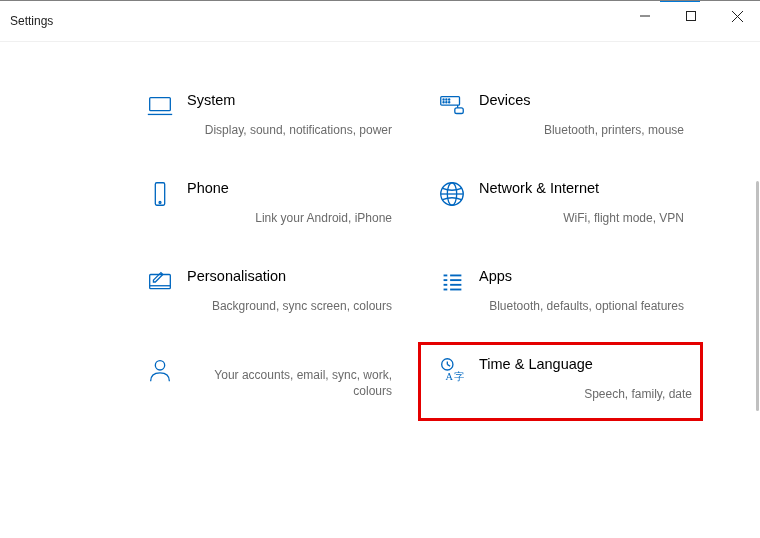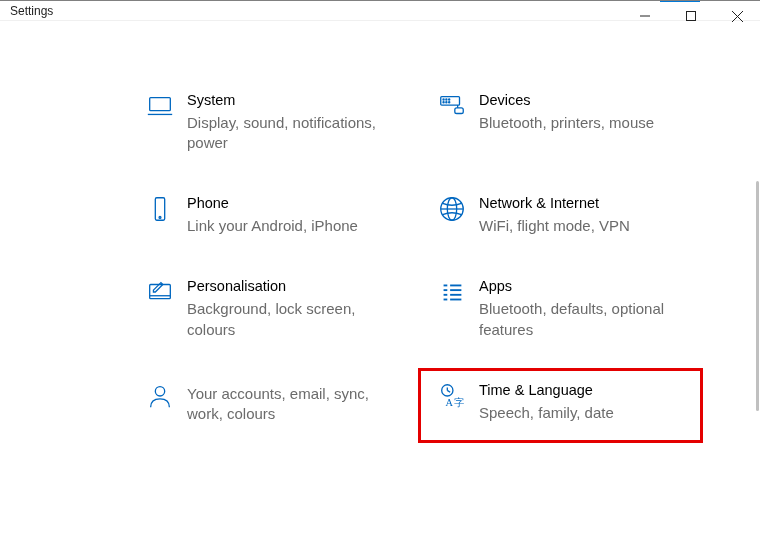--- a/index.html
+++ b/index.html
@@ -7,21 +7,21 @@
     margin: 0;
     font-family: "Segoe UI", Arial, sans-serif;
     background: #fff;
     width: 760px;
     height: 538px;
     overflow: hidden;
     position: relative;
     border-top: 1px solid #808080;
   }
   .titlebar {
-    height: 20px;
+    height: 41px;
     display: flex;
     align-items: center;
     padding-left: 10px;
     font-size: 12px;
     color: #222;
     position: relative;
     border-bottom: 1px solid #f0f0f0;
   }
   .titlebar-accent {
     position: absolute;
@@ -93,24 +93,25 @@
   .tile-text {
     flex: 1;
     padding-left: 2px;
   }
   .tile-title {
     font-size: 14.5px;
     color: #000;
     line-height: 1.3;
   }
   .tile-desc {
-    font-size: 15px;
+    font-size: 12px;
     color: #6b6b6b;
     line-height: 1.35;
-    margin-top: 3px;
+    margin-top: 12px;
+    text-align: right;
   }
   .scrollbar-track {
     position: absolute;
     right: 1px;
     top: 150px;
     width: 3px;
     height: 230px;
     background: #c0c0c0;
     border-radius: 2px;
   }
@@ -204,21 +205,21 @@
       <div class="tile">
         <div class="tile-icon">
           <svg viewBox="0 0 32 32">
             <rect x="5" y="8" width="22" height="15" rx="1"></rect>
             <line x1="5" y1="20" x2="27" y2="20"></line>
             <path d="M9 14 L17 6 L19 8 L11 16 L9 16 Z" fill="none"></path>
           </svg>
         </div>
         <div class="tile-text">
           <div class="tile-title">Personalisation</div>
-          <div class="tile-desc">Background, lock screen, colours</div>
+          <div class="tile-desc">Background, sync screen, colours</div>
         </div>
       </div>
       <div class="tile">
         <div class="tile-icon">
           <svg viewBox="0 0 32 32">
             <line x1="7" y1="9" x2="11" y2="9" stroke-width="2"></line>
             <line x1="14" y1="9" x2="26" y2="9" stroke-width="2"></line>
             <line x1="7" y1="14" x2="11" y2="14" stroke-width="2"></line>
             <line x1="14" y1="14" x2="26" y2="14" stroke-width="2"></line>
             <line x1="7" y1="19" x2="11" y2="19" stroke-width="2"></line>

